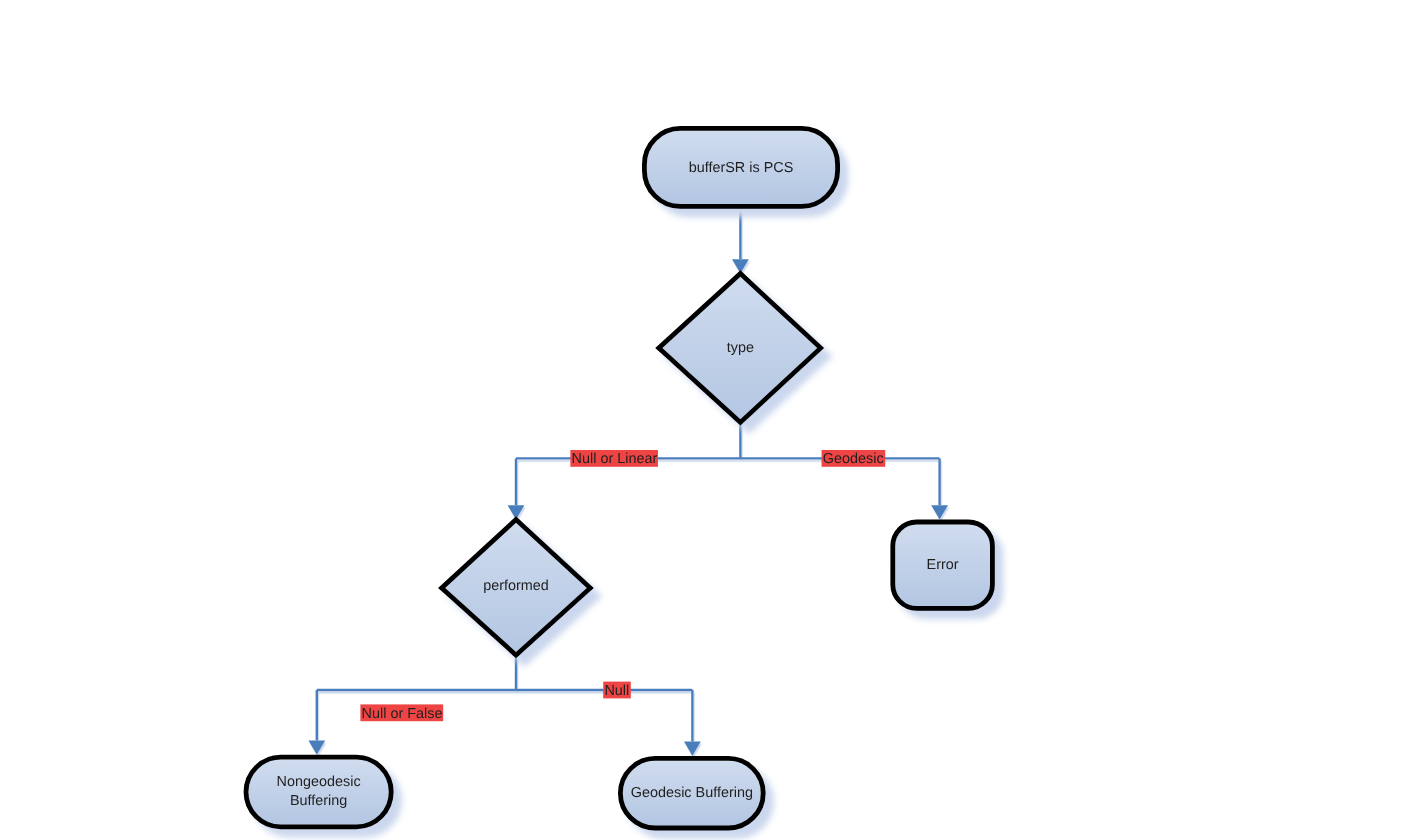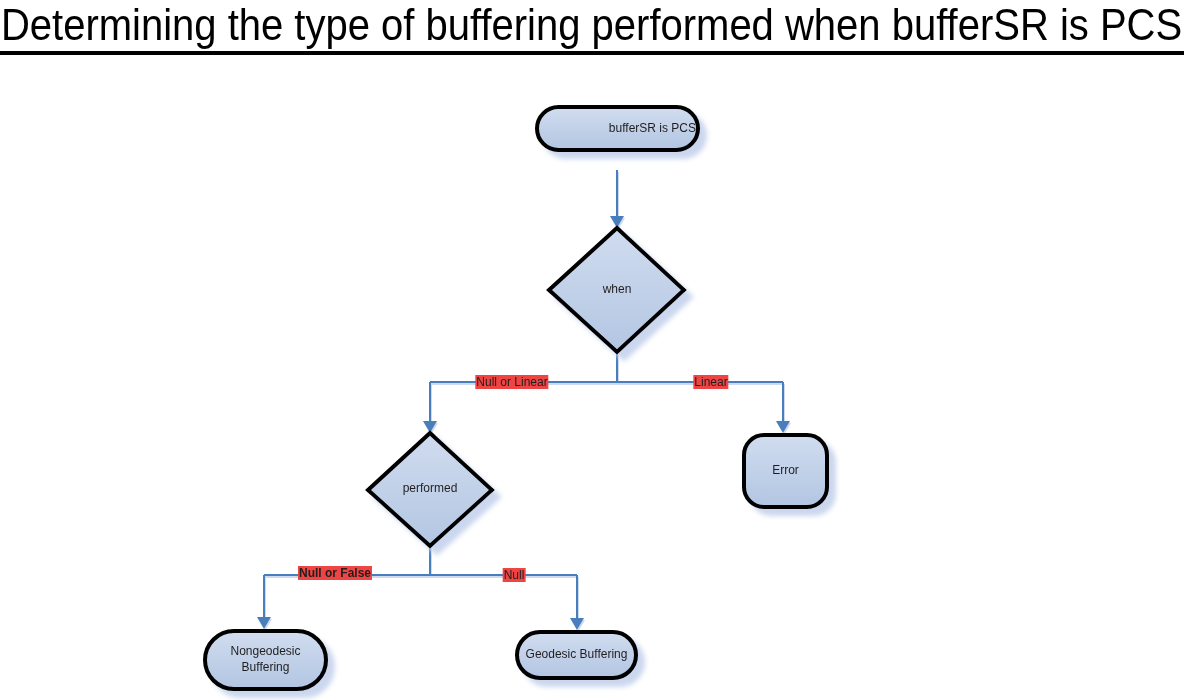--- a/index.html
+++ b/index.html
@@ -45,21 +45,20 @@
     position:absolute;transform:translate(-50%,-50%);
     background:#ef4444;padding:0 1px;white-space:nowrap;
     font-size:12px;color:var(--text);
   }
 </style>
 </head>
 <body>
 
 <div class="canvas">
 
-  <h1 class="title"><span style="transform: scaleX(0.90901);">Determining the type of buffering performed when bufferSR is PCS</span></h1>
 
   <svg class="wires" width="1184" height="700" viewBox="0 0 1184 700">
     <defs>
       <linearGradient id="shapeFill" x1="0" y1="0" x2="0" y2="1">
         <stop class="g-top" offset="0"></stop>
         <stop class="g-bot" offset="1"></stop>
       </linearGradient>
       <filter id="shapeShadow" x="-30%" y="-30%" width="180%" height="180%">
         <feDropShadow dx="7" dy="7" stdDeviation="2.5" flood-color="#cbd7ee"></feDropShadow>
       </filter>
@@ -78,38 +77,38 @@
       <polygon points="257,617 271,617 264,629"></polygon>
       <polygon points="570,618 584,618 577,630"></polygon>
     </g>
 
     <g>
       <polygon class="diamond" filter="url(#shapeShadow)" points="617,228 684,290 617,352 549,290"></polygon>
       <polygon class="diamond" filter="url(#shapeShadow)" points="430,433 492,490 430,546 368,490"></polygon>
     </g>
   </svg>
 
-  <div class="node" style="left:535px;top:105px;width:165px;height:47px;border-radius:32px;justify-content:flex-end;">
+  <div class="node" style="left:535px;top:105px;width:165px;height:69px;border-radius:32px;">
     <span>bufferSR is PCS</span>
   </div>
 
-  <div class="diamond-label" style="left:557px;top:282px;">when</div>
+  <div class="diamond-label" style="left:557px;top:282px;">type</div>
 
   <div class="diamond-label" style="left:370px;top:481px;">performed</div>
 
   <div class="node" style="left:742px;top:433px;width:87px;height:76px;border-radius:22px;">
     <span>Error</span>
   </div>
 
   <div class="node" style="left:203px;top:629px;width:125px;height:62px;border-radius:31px;padding:4px 10px;">
     <span>Nongeodesic Buffering</span>
   </div>
 
-  <div class="node" style="left:515px;top:630px;width:123px;height:50px;border-radius:31px;">
+  <div class="node" style="left:515px;top:630px;width:123px;height:62px;border-radius:31px;">
     <span>Geodesic Buffering</span>
   </div>
 
   <span class="edge-label" style="left:512px;top:382px;">Null or Linear</span>
-  <span class="edge-label" style="left:711px;top:382px;">Linear</span>
-  <span class="edge-label" style="left:335px;top:573px;font-weight:bold;">Null or False</span>
+  <span class="edge-label" style="left:711px;top:382px;">Geodesic</span>
+  <span class="edge-label" style="left:335px;top:594px;">Null or False</span>
   <span class="edge-label" style="left:514px;top:575px;">Null</span>
 
 </div>
 
 </body></html>

